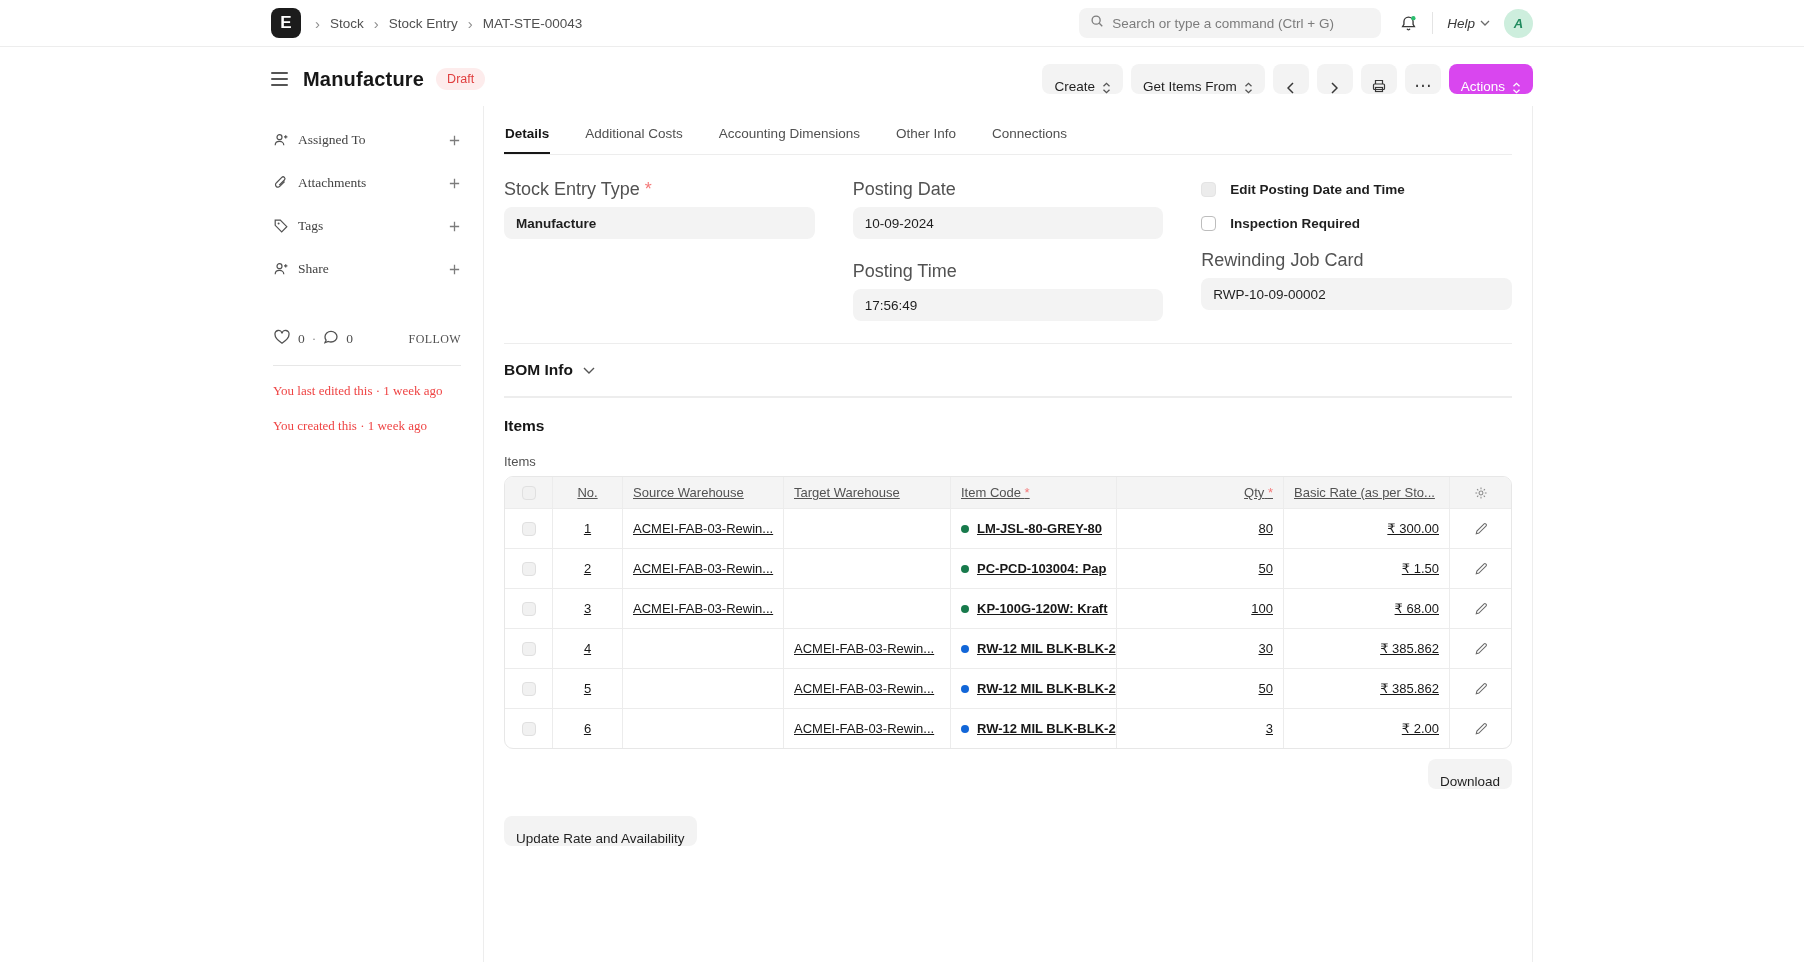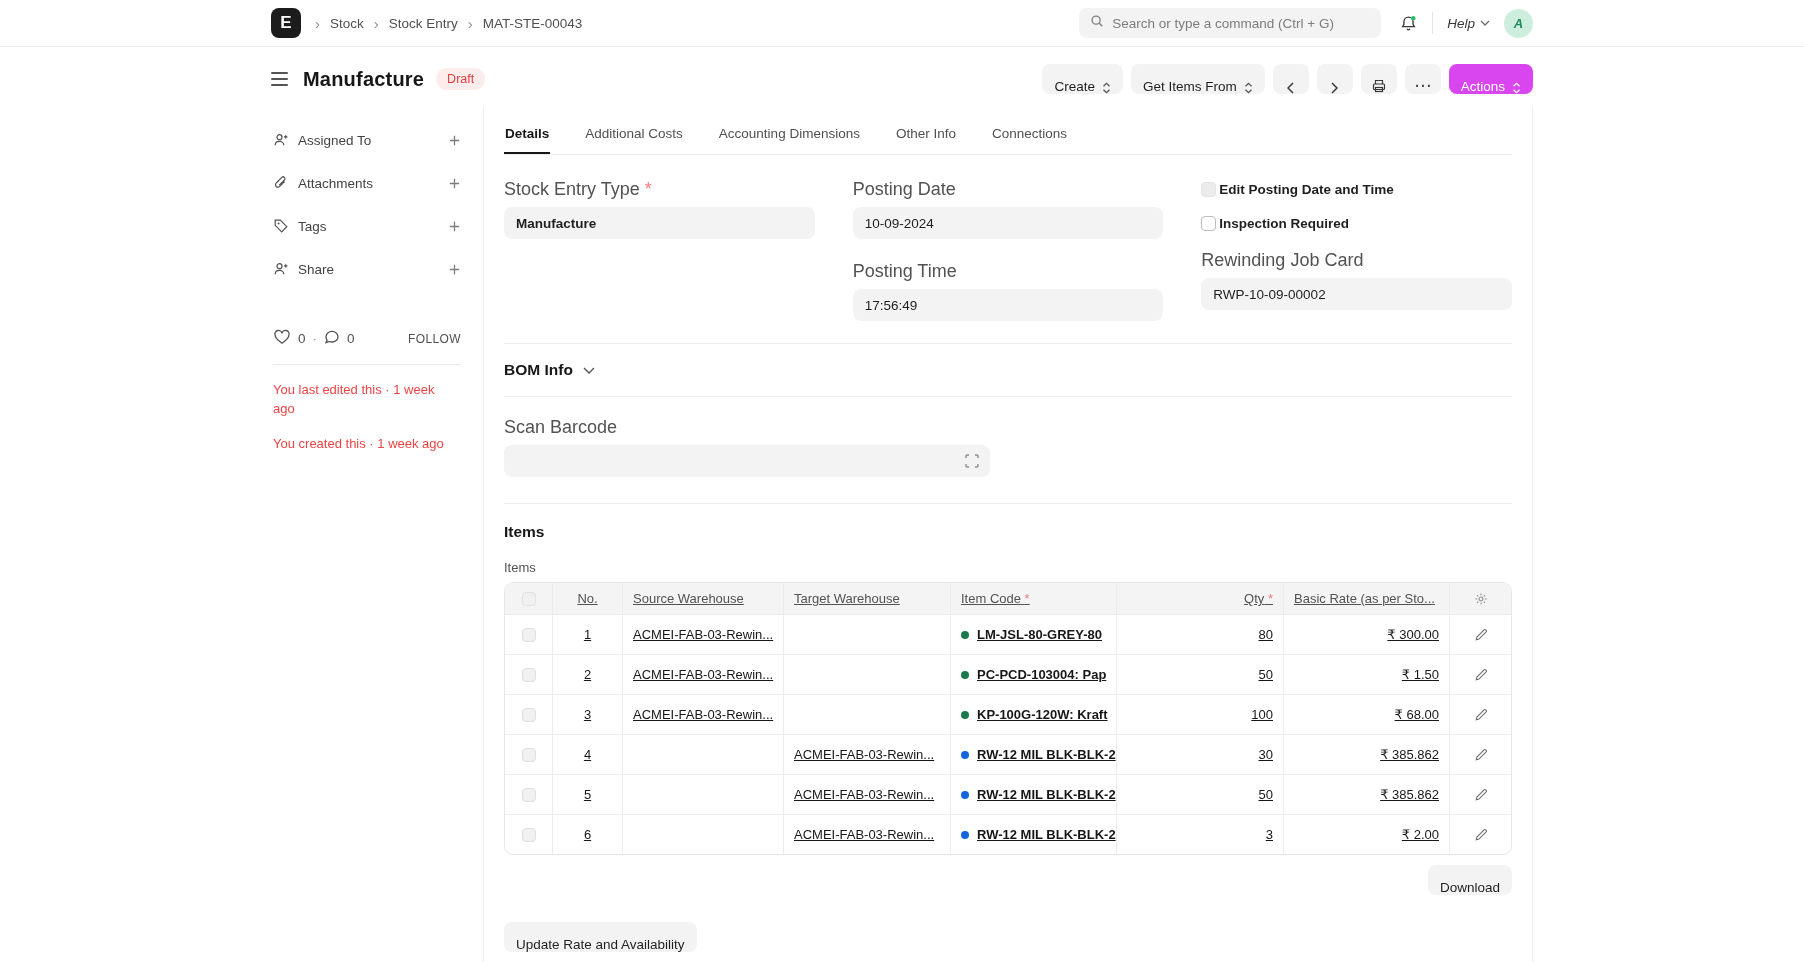--- a/index.html
+++ b/index.html
@@ -36,21 +36,21 @@
     padding:4px 11px; border-radius:11px; }
   .header-actions { margin-left:auto; display:flex; align-items:center; gap:8px; }
   .btn { height:30px; border:none; border-radius:8px; background:#f3f3f3; color:#1f1f1f;
     font-size:13.5px; font-family:inherit; display:flex; align-items:flex-end; gap:7px;
     padding:0 12px; cursor:pointer; }
   .btn.icon-btn { width:36px; justify-content:center; padding:0; color:#383838; }
   .btn.primary { background:#d946ef; color:#fff; }
 
   
   .body-row { display:flex; margin-top:10px; align-items:stretch; height:857px; }
-  .sidebar { width:212px; padding:26px 0 0 2px; flex:none; }
+  .sidebar { width:212px; padding:26px 0 0 2px; flex:none;font-family:Liberation Serif, serif; }
   .main-card { flex:1; border-left:1px solid #ededed; border-right:1px solid #ededed; padding:0 20px; }
 
   
   .side-item { display:flex; align-items:center; gap:9px; margin-bottom:27px; color:#424242; font-size:13.5px; }
   .side-item .lbl { cursor:pointer; }
   .side-plus { margin-left:auto; margin-right:22px; display:flex; cursor:pointer; }
   .social-row { display:flex; align-items:center; margin-top:52px; padding-right:22px; color:#505050; font-size:13.5px; }
   .social-row .cnt { margin-left:7px; }
   .social-row .dotsep { margin:0 7px; color:#8f8f8f; }
   .follow { margin-left:auto; font-size:12px; letter-spacing:.4px; color:#505050; cursor:pointer; }
@@ -63,21 +63,21 @@
   .tab.active { color:#171717; font-weight:bold; border-bottom:2px solid #171717; }
 
   
   .form-grid { display:grid; grid-template-columns:1fr 1fr 1fr; column-gap:38px; padding-top:24px; }
   .field { margin-bottom:22px; }
   .field-label { font-size:18px; color:#525252; margin-bottom:7px; }
   .req { color:#f47a7a; }
   .input { width:100%; height:32px; background:#f3f3f3; border:none; border-radius:8px;
     padding:0 12px; font-size:13.5px; font-family:inherit; color:#1f1f1f; outline:none; }
   .input.bold { font-weight:bold; }
-  .check-row { display:flex; align-items:center; gap:3px; margin:3px 0 19px;text-align:right; }
+  .check-row { display:flex; align-items:center; gap:14px; margin:3px 0 19px;text-align:right; }
   .checkbox { width:15px; height:15px; border-radius:4px; flex:none; cursor:pointer; }
   .checkbox.disabled { background:#ececec; border:1px solid #e4e4e4; }
   .checkbox.enabled { background:#fff; border:1px solid #bdbdbd; }
   .check-label { font-size:13.5px; font-weight:600; color:#1f1f1f; }
 
   
   .section-divider { border-top:1px solid #ededed; }
   .section-head { display:flex; align-items:center; gap:10px; padding:17px 0; cursor:pointer; }
   .section-title { font-size:15.5px; font-weight:bold; }
   .barcode-block { padding:20px 0 26px; }
@@ -328,34 +328,20 @@
 
     <div class="section-divider"></div>
     <div class="section-head">
       <span class="section-title">BOM Info</span>
       <svg width="12" height="7" viewBox="0 0 12 7" fill="none" stroke="#555" stroke-width="1.4">
           <path d="M1 1l5 5 5-5"></path>
         </svg>
     </div>
     <div class="section-divider"></div>
 
-    <div class="barcode-block">
-      <div class="field-label">Scan Barcode</div>
-      <div class="barcode-input-wrap">
-        <input class="input" value="" style="">
-        <span class="scan-ic">
-          <svg width="16" height="16" viewBox="0 0 16 16" fill="none" stroke="#8a8a8a" stroke-width="1.4">
-            <path d="M2 5V3.2A1.2 1.2 0 0 1 3.2 2H5"></path>
-              <path d="M11 2h1.8A1.2 1.2 0 0 1 14 3.2V5"></path>
-            <path d="M14 11v1.8a1.2 1.2 0 0 1-1.2 1.2H11"></path>
-              <path d="M5 14H3.2A1.2 1.2 0 0 1 2 12.8V11"></path>
-          </svg>
-        </span>
-      </div>
-    </div>
 
     <div class="section-divider"></div>
     <div class="items-heading">Items</div>
     <div class="items-label">Items</div>
 
     <div class="grid-table">
       <div class="trow head">
         <div class="tcell center">
             <span class="row-check"></span>
           </div>

